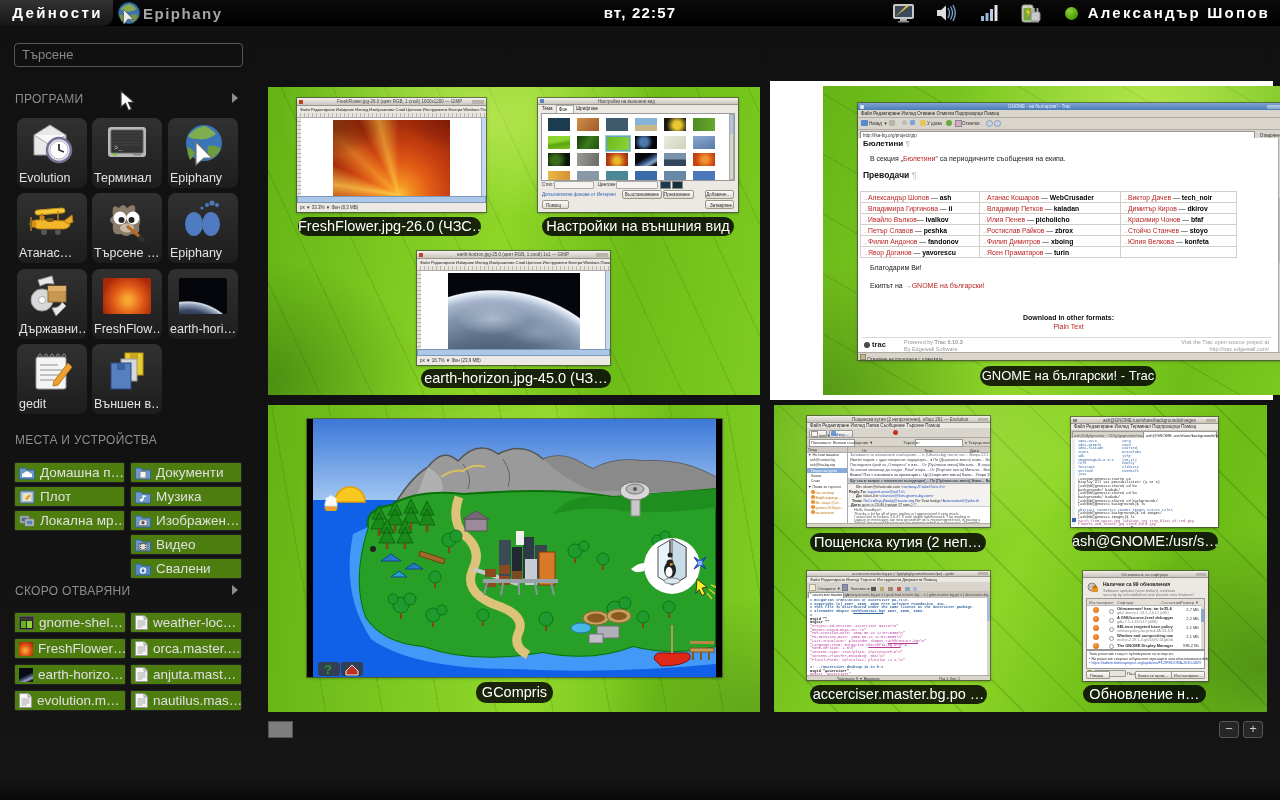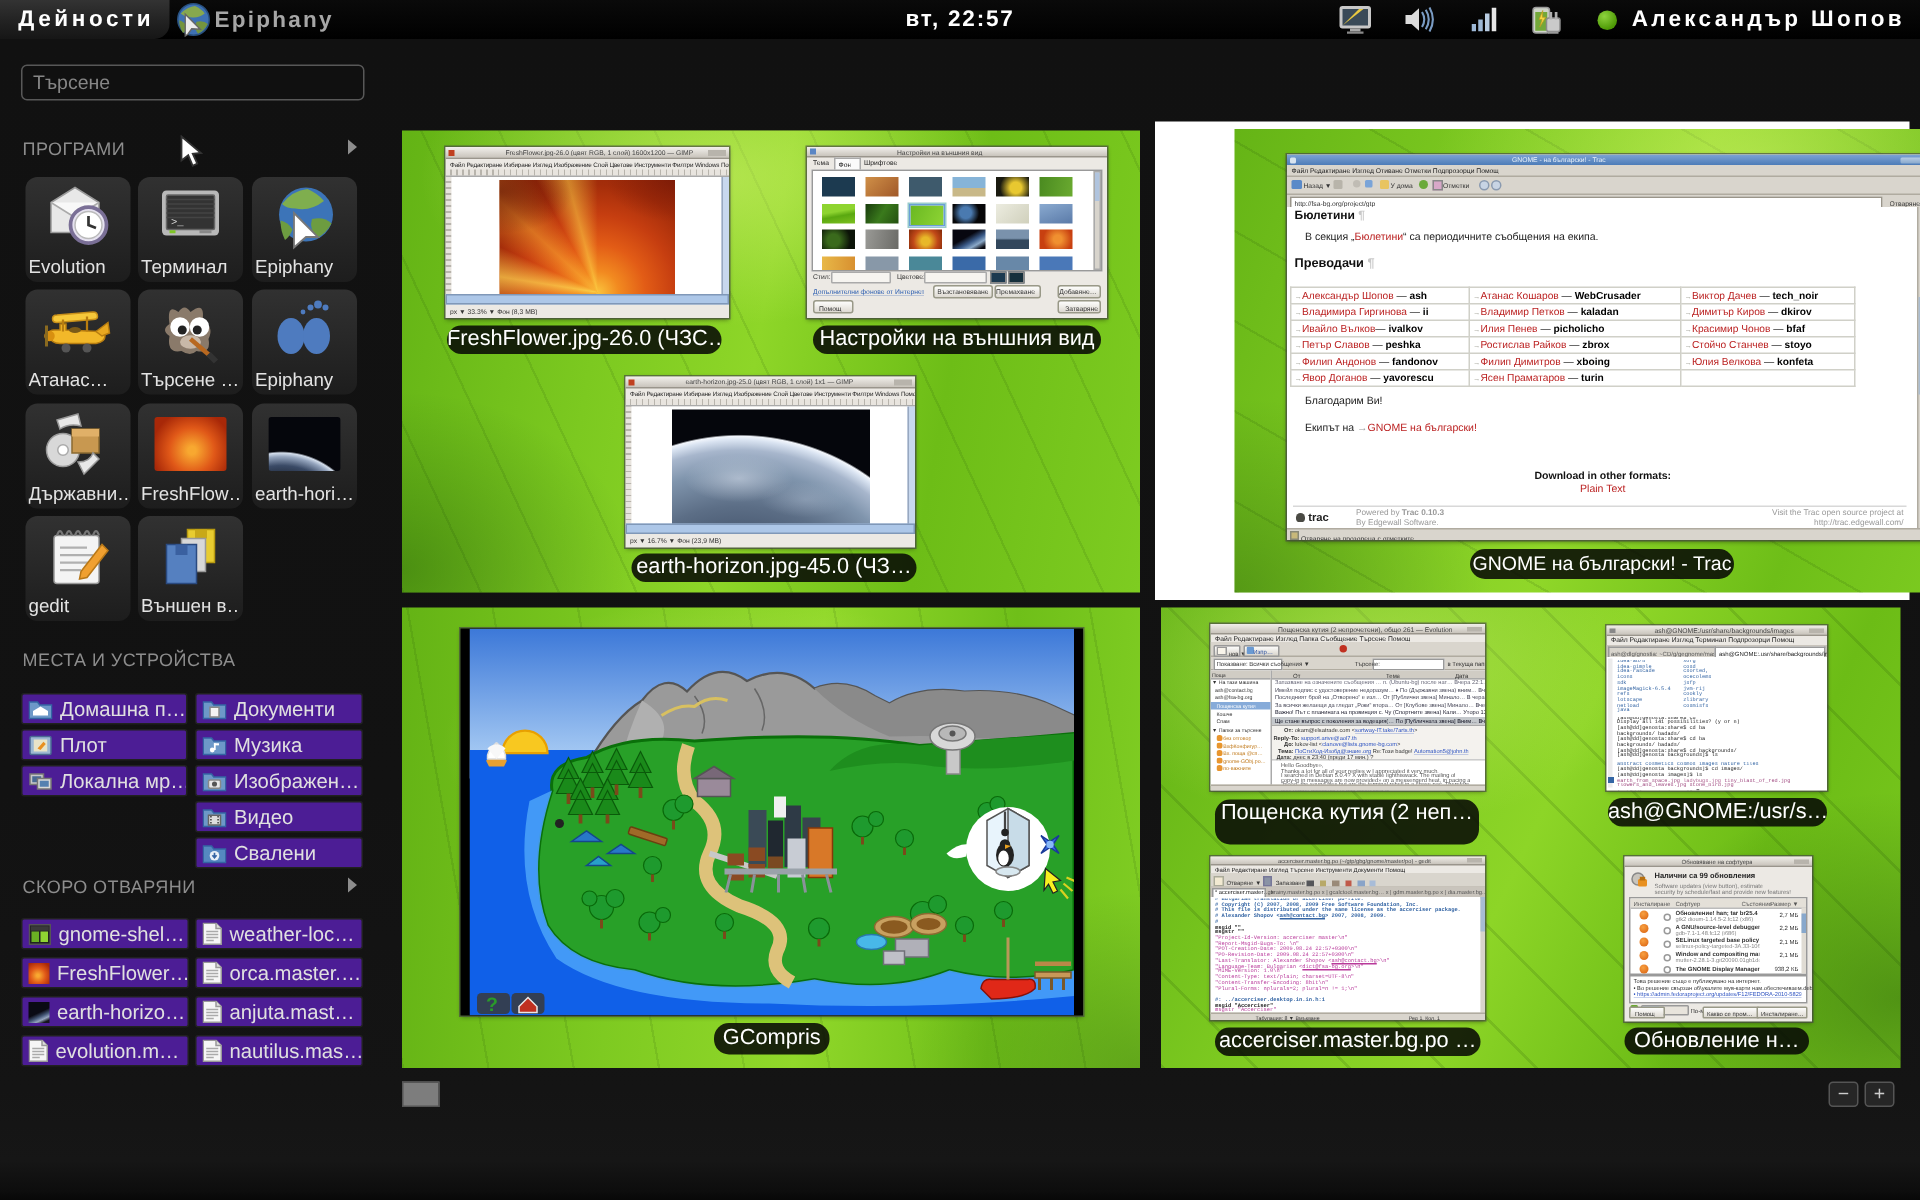--- a/index.html
+++ b/index.html
@@ -22,21 +22,21 @@
  background:radial-gradient(circle at 35% 30%,#8ed23e,#4e9a06 70%);}
 
 #search{position:absolute;left:14px;top:43px;width:220px;height:22px;border:1px solid #585858;border-radius:4px;
  background:#101010;color:#868686;font-size:13px;line-height:22px;padding-left:7px;}
 .hdr{position:absolute;color:#8d8d8d;font-size:12px;letter-spacing:0.3px;}
 .harrow{position:absolute;width:0;height:0;border-left:6px solid #8d8d8d;border-top:5px solid transparent;border-bottom:5px solid transparent;}
 .tile{position:absolute;width:70px;height:70px;border-radius:8px;
  background:linear-gradient(#313131,#1d1d1d);}
 .tile .lbl{position:absolute;left:2px;right:2px;bottom:3px;text-align:left;color:#e3e3e3;font-size:12.5px;white-space:nowrap;overflow:hidden;}
 .tile svg,.tile .ic{position:absolute;left:11px;top:3px;width:48px;height:48px;}
-.pitem{position:absolute;height:19px;border-radius:2px;background:#4c1d95;border:1px solid #212121;
+.pitem{position:absolute;height:19px;border-radius:2px;background:#4d7c0f;border:1px solid #212121;
  color:#e0e0e0;font-size:13.5px;line-height:19px;white-space:nowrap;overflow:hidden;}
 .pitem .pic{display:inline-block;vertical-align:-3px;margin:0 5px 0 4px;}
 
 .ws{position:absolute;overflow:hidden;}
 .leaf1{background:
  radial-gradient(ellipse 55% 45% at 42% 10%, rgba(222,248,120,0.50), rgba(222,248,120,0) 72%),
  radial-gradient(ellipse 45% 55% at 0% 95%, rgba(0,45,0,0.30), rgba(0,45,0,0) 70%),
  repeating-linear-gradient(65deg, rgba(15,50,0,0.10) 0 1.5px, rgba(15,50,0,0) 1.5px 47px),
  linear-gradient(100deg, #63b315 0%, #7cc920 28%, #8ed628 48%, #6dbd17 72%, #7ecc21 100%);}
 .leaf2{background:
@@ -723,21 +723,21 @@
    <div class="t4" style="position:absolute;left:6px;top:24px;font-size:3.8px;color:#555;">Hello Goodbye»,</div>
    <div class="t4" style="position:absolute;left:6px;top:27.5px;font-size:3.8px;color:#555;">Thanks a lot for all of your replies w I appreciated it very much.</div>
    <div class="t4" style="position:absolute;left:6px;top:31px;font-size:3.8px;color:#555;">I searched in Debian 5.0.4? X with stable lighthiswack. The mailing of</div>
    <div class="t4" style="position:absolute;left:6px;top:34px;font-size:3.8px;color:#555;">copy-in in messages are now provided» on a messengerd heat, in pacing a</div>
    <div class="t4" style="position:absolute;left:6px;top:37px;font-size:3.8px;color:#555;">"blood" the sound files but are the terminal rebell in a chase pac. Therefore</div>
    <div class="t4" style="position:absolute;left:6px;top:40px;font-size:3.8px;color:#555;">only reader accounts] I'm ads-connected to</div>
 
   </div>
   <div style="position:absolute;left:0;bottom:0;right:0;height:3px;background:#d9d5cd;border-top:1px solid #b0aba0;"></div>
  </div>
- <div class="pill" style="left:36px;top:128px;width:176px;height:30px;line-height:19px;">Пощенска кутия (2 неп…</div>
+ <div class="pill" style="left:36px;top:128px;width:176px;height:19px;line-height:19px;">Пощенска кутия (2 неп…</div>
 
  <div class="win" style="left:297px;top:12px;width:147px;height:110px;">
   <div style="position:absolute;left:0;top:0;right:0;height:6px;background:linear-gradient(#f0eee8,#c9c4bc);border-bottom:1px solid #9a958c;">
    <div style="position:absolute;left:2px;top:1.5px;width:3.5px;height:3.5px;background:#888;"></div>
    <div class="t4" style="position:absolute;left:32px;top:1px;color:#444;">ash@GNOME:/usr/share/backgrounds/images</div>
    <div style="position:absolute;right:2px;top:1.5px;width:10px;height:3.5px;background:#b8b4ac;"></div>
   </div>
   <div class="t4" style="position:absolute;left:3px;top:7px;color:#222;">Файл   Редактиране   Изглед   Терминал   Подпрозорци   Помощ</div>
   <div style="position:absolute;left:0;top:13px;right:0;height:8px;background:#c9c4bc;border-bottom:1px solid #a09a90;">
    <div style="position:absolute;left:1px;top:1px;width:70px;height:7px;background:#d9d5cd;border:0.5px solid #999;border-bottom:none;"></div>

